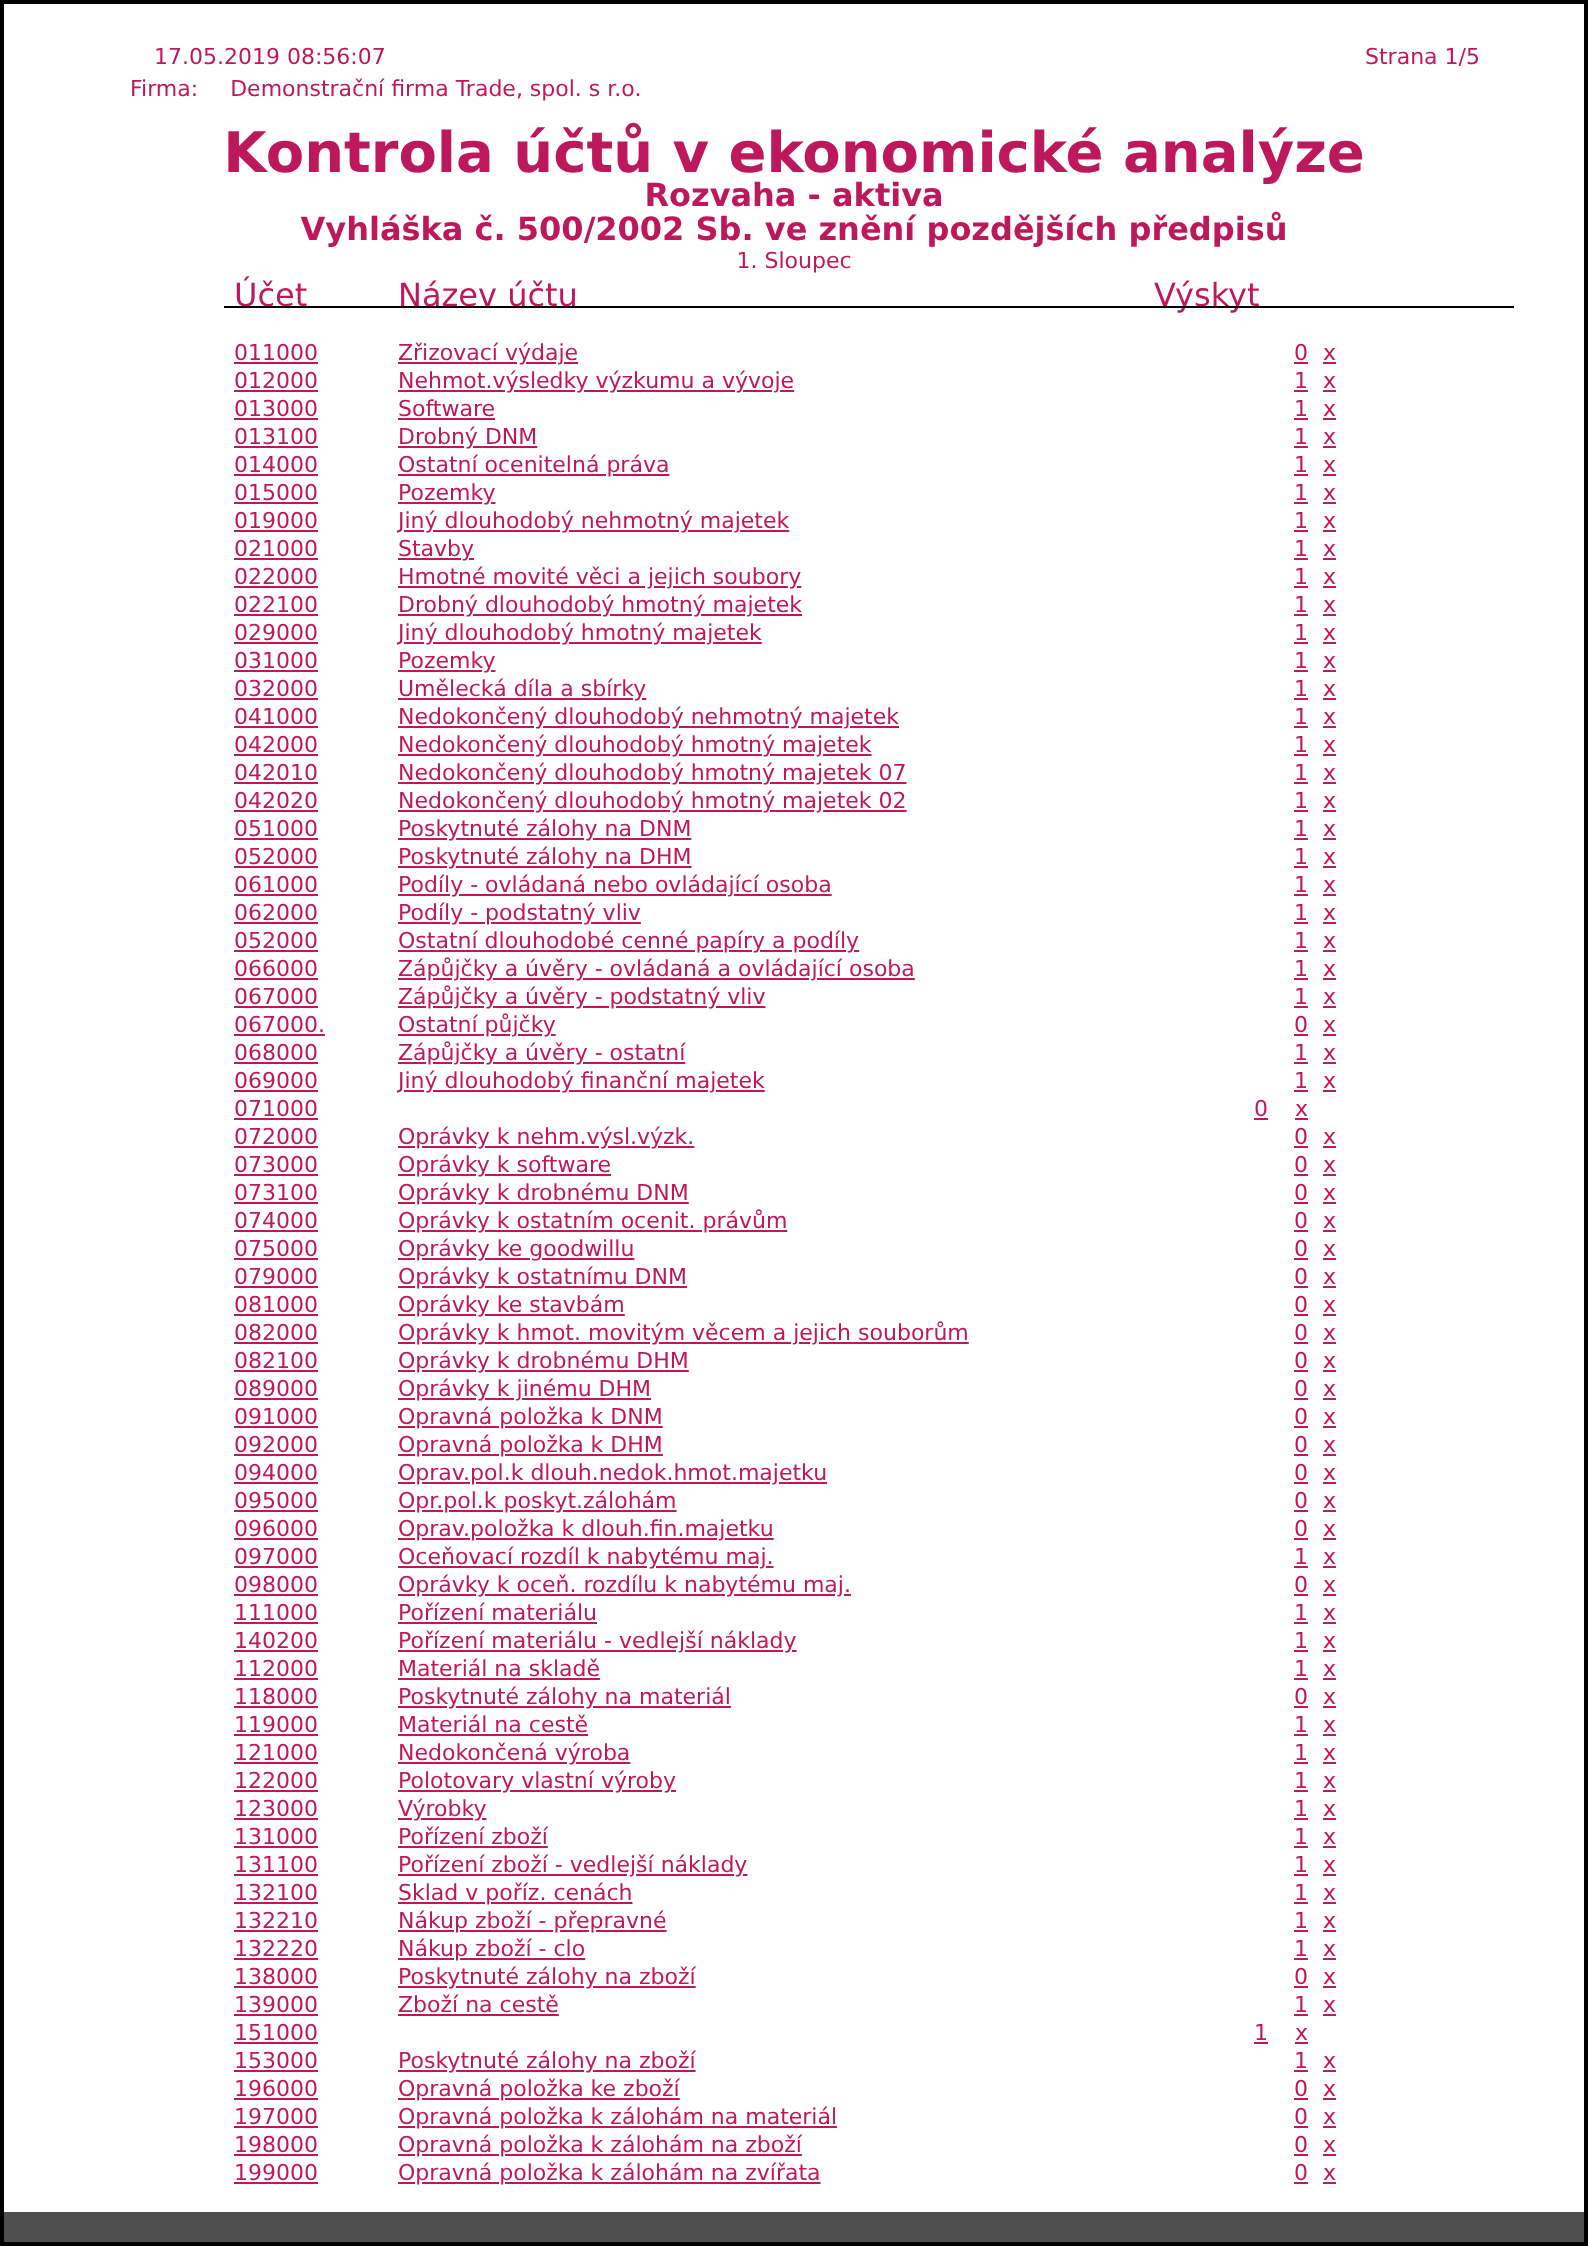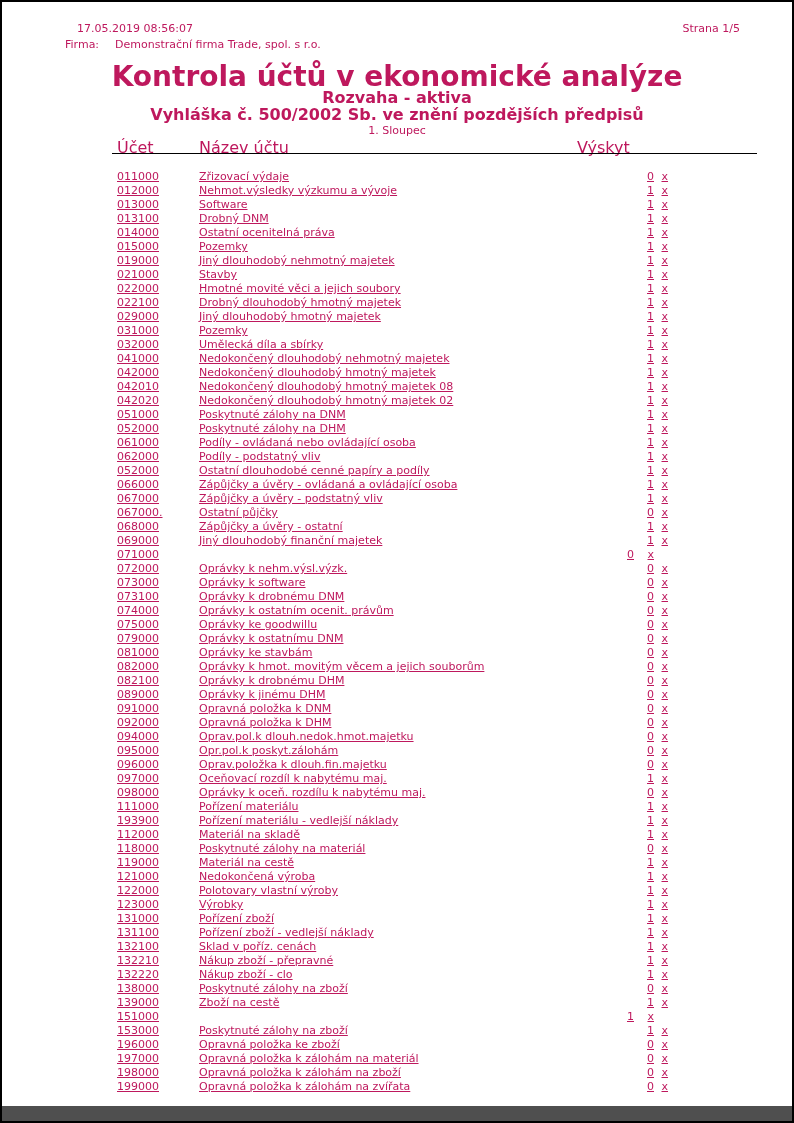--- a/index.html
+++ b/index.html
@@ -203,21 +203,21 @@
 
   <div class="row">
     <div class="c-account">042000</div>
     <div class="c-name">Nedokončený dlouhodobý hmotný majetek</div>
     <div class="c-value">1</div>
     <div class="c-mark">x</div>
   </div>
 
   <div class="row">
     <div class="c-account">042010</div>
-    <div class="c-name">Nedokončený dlouhodobý hmotný majetek 08</div>
+    <div class="c-name">Nedokončený dlouhodobý hmotný majetek 07</div>
     <div class="c-value">1</div>
     <div class="c-mark">x</div>
   </div>
 
   <div class="row">
     <div class="c-account">042020</div>
     <div class="c-name">Nedokončený dlouhodobý hmotný majetek 02</div>
     <div class="c-value">1</div>
     <div class="c-mark">x</div>
   </div>
@@ -418,21 +418,21 @@
   </div>
 
   <div class="row">
     <div class="c-account">111000</div>
     <div class="c-name">Pořízení materiálu</div>
     <div class="c-value">1</div>
     <div class="c-mark">x</div>
   </div>
 
   <div class="row">
-    <div class="c-account">193900</div>
+    <div class="c-account">140200</div>
     <div class="c-name">Pořízení materiálu - vedlejší náklady</div>
     <div class="c-value">1</div>
     <div class="c-mark">x</div>
   </div>
 
   <div class="row">
     <div class="c-account">112000</div>
     <div class="c-name">Materiál na skladě</div>
     <div class="c-value">1</div>
     <div class="c-mark">x</div>

